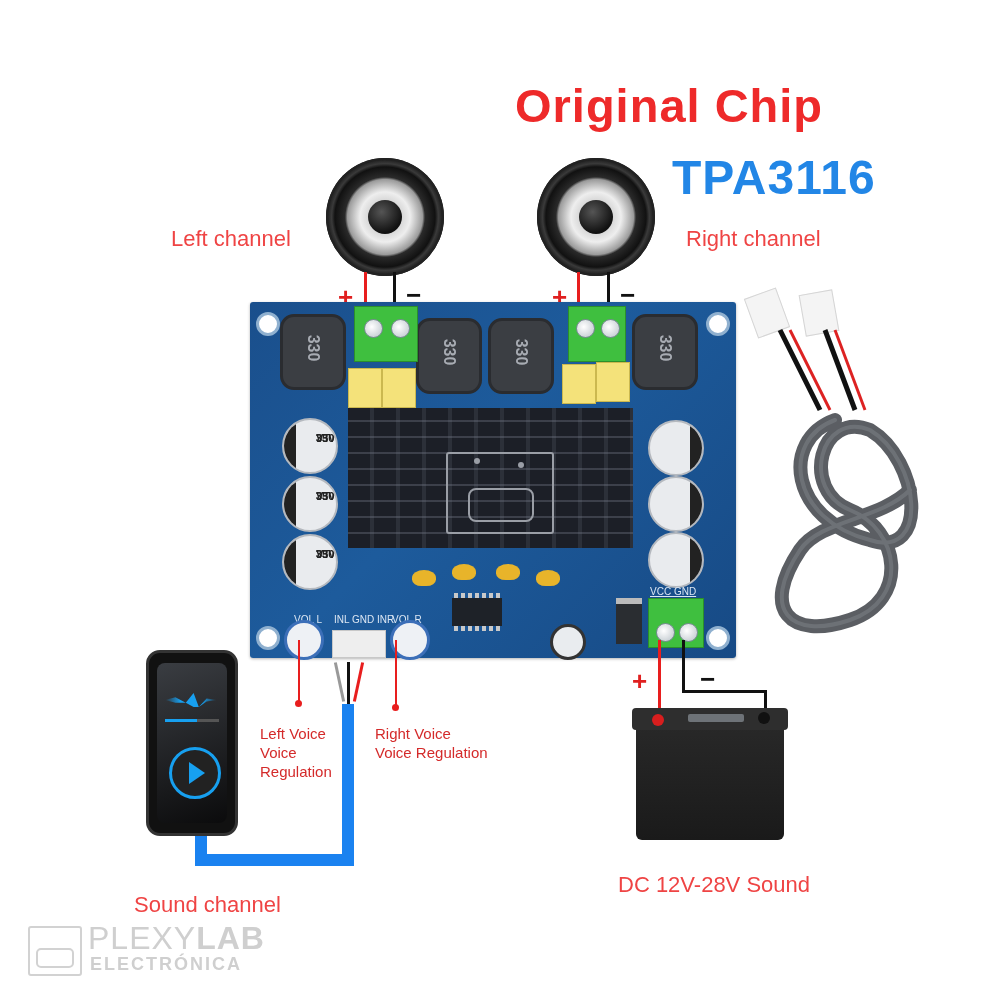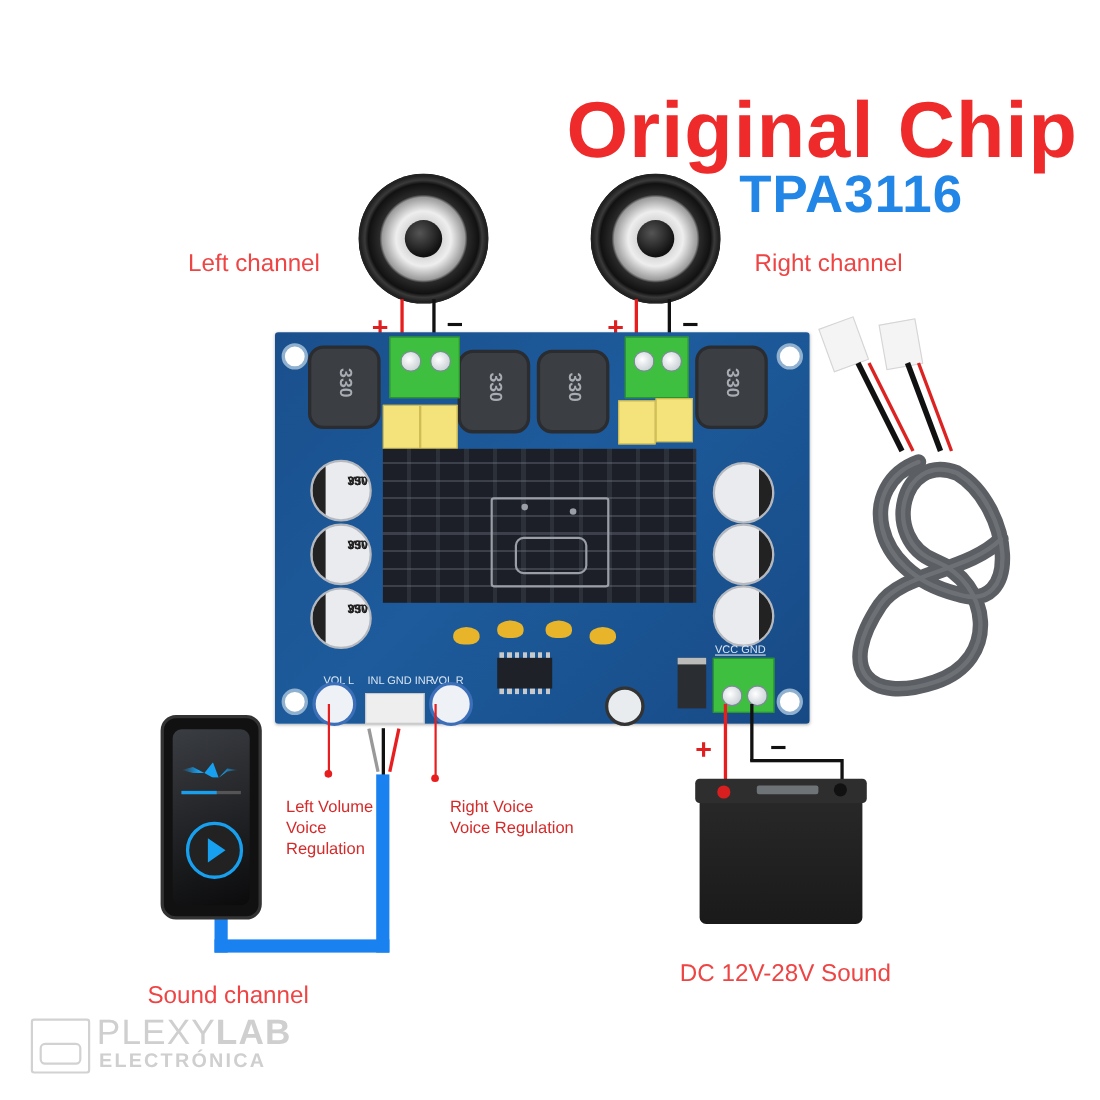--- a/index.html
+++ b/index.html
@@ -1,18 +1,18 @@
 <!DOCTYPE html>
 <html><head>
   <meta charset="utf-8">
   <style>
     html, body { margin:0; padding:0; }
     body { width:1000px; height:1000px; background:#ffffff; position:relative; overflow:hidden; font-family:"Liberation Sans", sans-serif; }
     .abs { position:absolute; }
-    .title-main { left:515px; top:78px; font-size:72px; font-weight:bold; color:#ee2a2a; letter-spacing:1px; white-space:nowrap; }
+    .title-main { left:515px; top:78px; font-size:47px; font-weight:bold; color:#ee2a2a; letter-spacing:1px; white-space:nowrap; }
     .title-sub { left:672px; top:150px; font-size:48px; font-weight:bold; color:#2286e6; letter-spacing:1px; white-space:nowrap; }
     .label { font-size:22px; color:#ef4444; white-space:nowrap; }
     .red-label { font-size:15px; color:#d42a2a; line-height:19px; white-space:nowrap; }
     .sign-plus { color:#e02020; font-size:26px; font-weight:bold; line-height:26px; }
     .sign-minus { color:#111; font-size:26px; font-weight:bold; line-height:26px; }
 
     
     .speaker { width:118px; height:118px; border-radius:50%; background:radial-gradient(circle at 50% 50%, #1a1a1a 0 15%, #cfcfcf 16%, #eee 30%, #9b9b9b 45%, #2a2a2a 48%, #111 60%, #3a3a3a 64%, #0f0f0f 72%); box-shadow:0 0 0 2px #222 inset; }
     .spk-cap { width:34px; height:34px; border-radius:50%; left:42px; top:42px; background:radial-gradient(circle at 40% 35%, #555 0, #111 70%); }
 
@@ -174,25 +174,25 @@
 <div class="abs" style="left:392px;top:704px;width:7px;height:7px;border-radius:50%;background:#e81e1e;"></div>
 
 <div class="w" style="left:338px;top:662px;width:3px;height:40px;background:#999;transform:rotate(-12deg);"></div>
 <div class="w wk" style="left:347px;top:662px;width:3px;height:44px;"></div>
 <div class="w wr" style="left:357px;top:662px;width:3px;height:40px;transform:rotate(12deg);"></div>
 <div class="w wb" style="left:342px;top:704px;width:12px;height:162px;"></div>
 <div class="w wb" style="left:195px;top:854px;width:159px;height:12px;"></div>
 <div class="w wb" style="left:195px;top:820px;width:12px;height:46px;"></div>
 
 <div class="abs red-label" style="left:260px;top:724px;">
-  <div>Left Volume</div>
+  <div>Left Voice</div>
   <div>Voice</div>
   <div>Regulation</div>
 </div>
-<div class="abs red-label" style="left:409px;top:724px;">
+<div class="abs red-label" style="left:375px;top:724px;">
   <div>Right Voice</div>
   <div>Voice Regulation</div>
 </div>
 
 <div class="abs phone">
   <div class="abs phone-screen">
     <div class="abs" style="left:8px;top:30px;width:52px;height:14px;background:linear-gradient(90deg,transparent,#17a0f0 30%,#17a0f0 70%,transparent);clip-path:polygon(0 50%,20% 30%,40% 70%,55% 0,65% 100%,80% 40%,100% 50%,80% 60%,65% 100%,55% 100%,40% 70%,20% 70%);"></div>
     <div class="abs" style="left:8px;top:56px;width:54px;height:3px;background:#555;">
         <div style="width:60%;height:100%;background:#17a0f0;"></div>
       </div>

